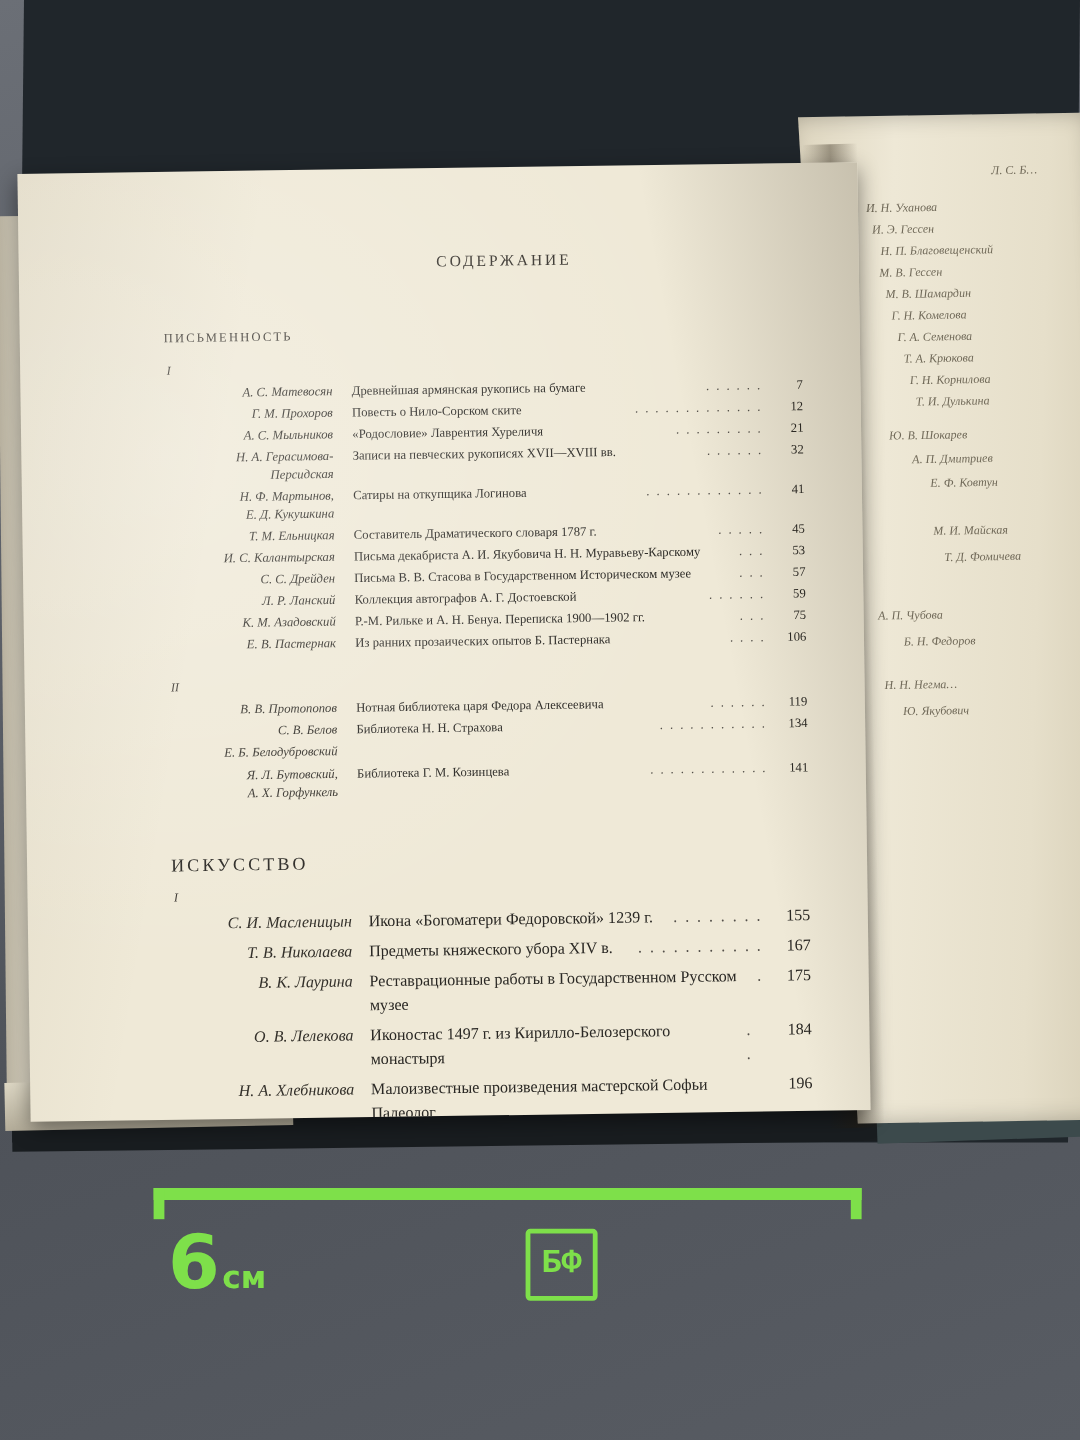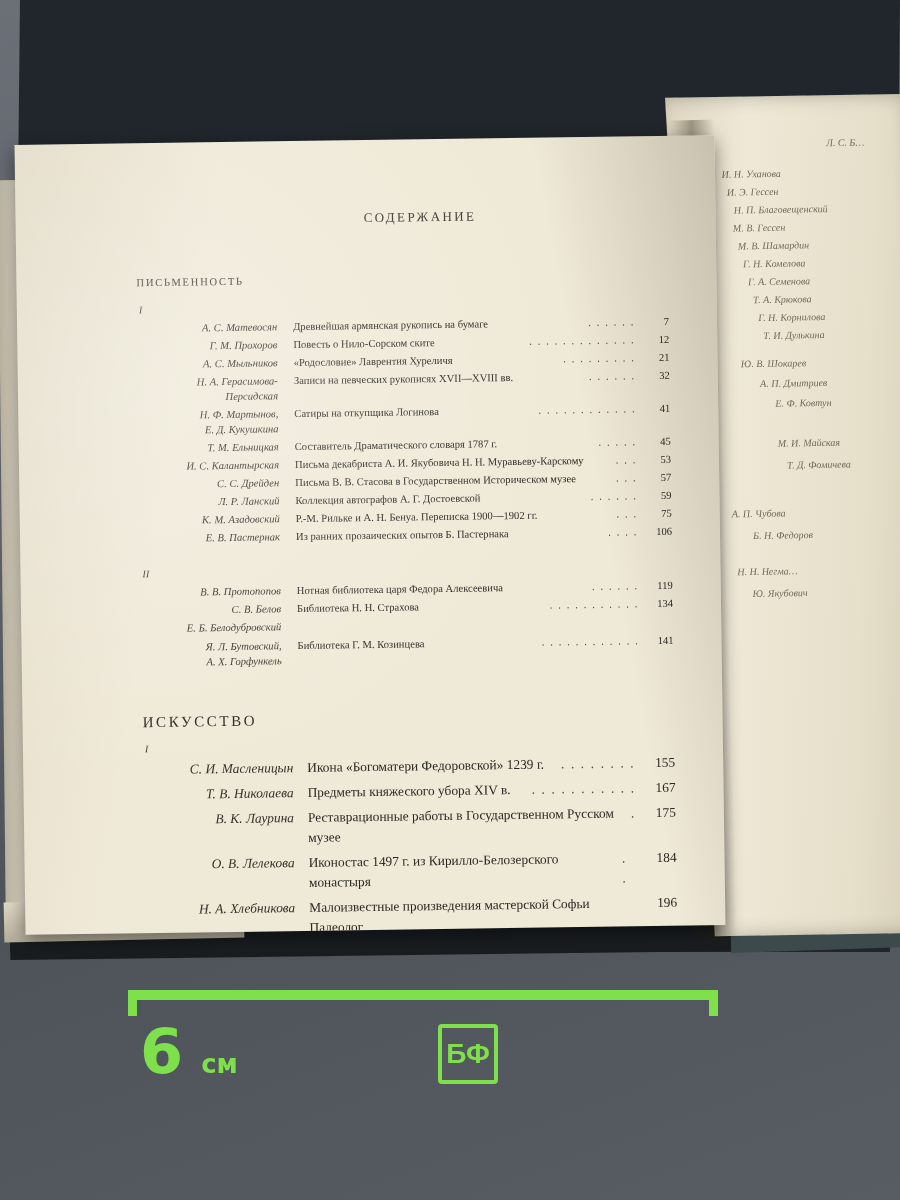--- a/index.html
+++ b/index.html
@@ -247,32 +247,32 @@
     top: 1015px;
     color: #7ee04a;
     font-family: "DejaVu Sans", sans-serif;
     font-weight: bold;
     font-size: 62px;
     letter-spacing: -2px;
   }
   .measure .unit {
     font-size: 26px;
     letter-spacing: 0;
-    margin-left: 20px;
+    margin-left: 4px;
   }
 
   .brand {
     position: absolute;
     left: 438px;
     top: 1024px;
     display: flex;
     align-items: center;
     gap: 10px;
     color: #7ee04a;
-    font-family: Liberation Sans, sans-serif;
+    font-family: Liberation Mono, monospace;
     font-weight: bold;
     font-size: 40px;
     letter-spacing: 0px;
   }
   .logo {
     width: 52px;
     height: 52px;
     border: 4px solid #7ee04a;
     border-radius: 4px;
     display: flex;

